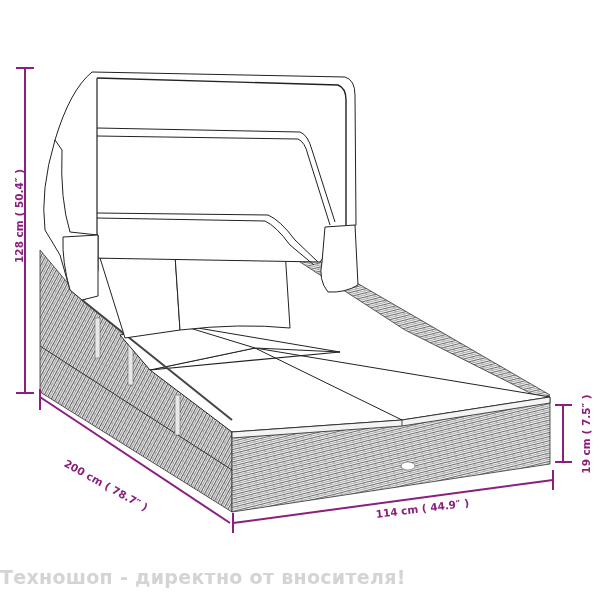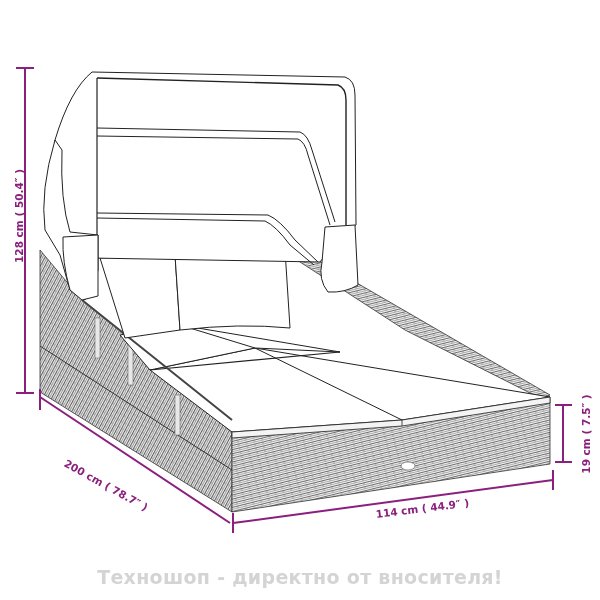--- a/index.html
+++ b/index.html
@@ -1,21 +1,21 @@
 <!DOCTYPE html>
 <html><head>
   <meta charset="utf-8">
   <style>
     html, body { margin: 0; padding: 0; background: #ffffff; }
     body { width: 600px; height: 600px; position: relative; overflow: hidden;
            font-family: "DejaVu Sans", sans-serif; }
     #stage { position: absolute; left: 0; top: 0; width: 600px; height: 600px; }
     .dim-label { position: absolute; color: #8a1f7e; font-weight: bold; font-size: 10.5px;
                  white-space: nowrap; font-family: "DejaVu Sans", sans-serif; }
-    #watermark { position: absolute; left: 0; width: 600px; top: 566px; text-align: center;
+    #watermark { position: absolute; left: 0; width: 600px; top: 566px; 
                  color: #d4d4d4; font-weight: bold; font-size: 19px; letter-spacing: 0.3px;
                  font-family: "DejaVu Sans", sans-serif; }
   </style>
 </head>
 <body>
 
 <div id="stage">
   <svg width="600" height="600" viewBox="0 0 600 600">
     <defs>
       <pattern id="wicker" width="8" height="4" patternUnits="userSpaceOnUse" patternTransform="rotate(-14)">

